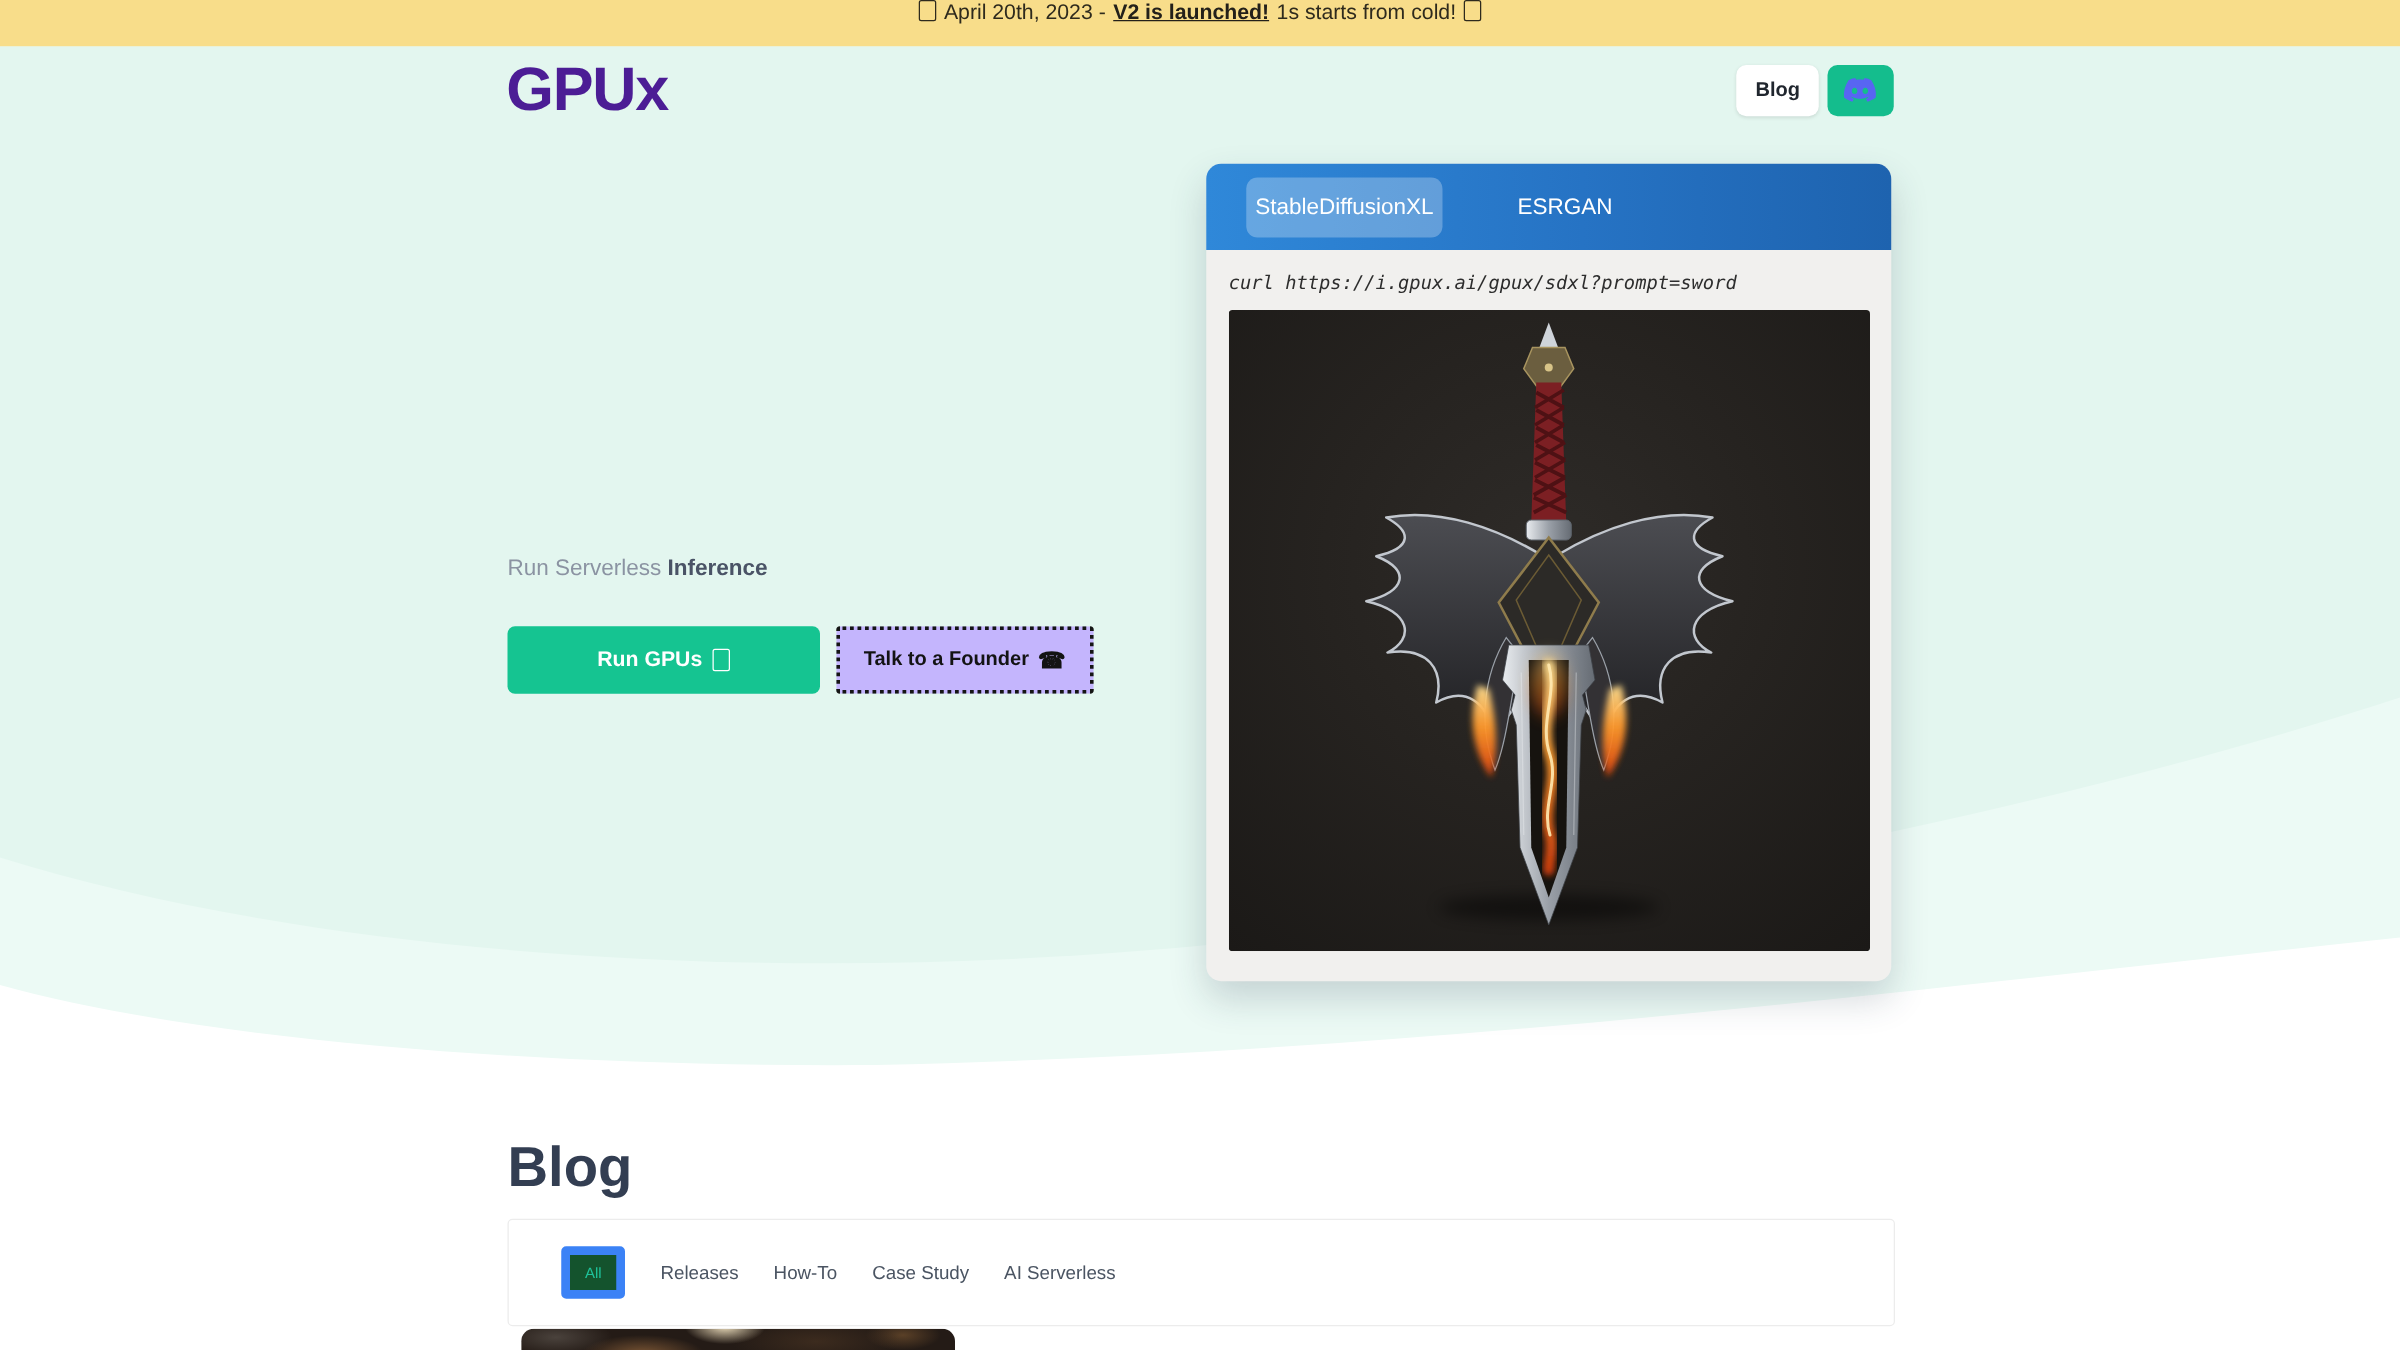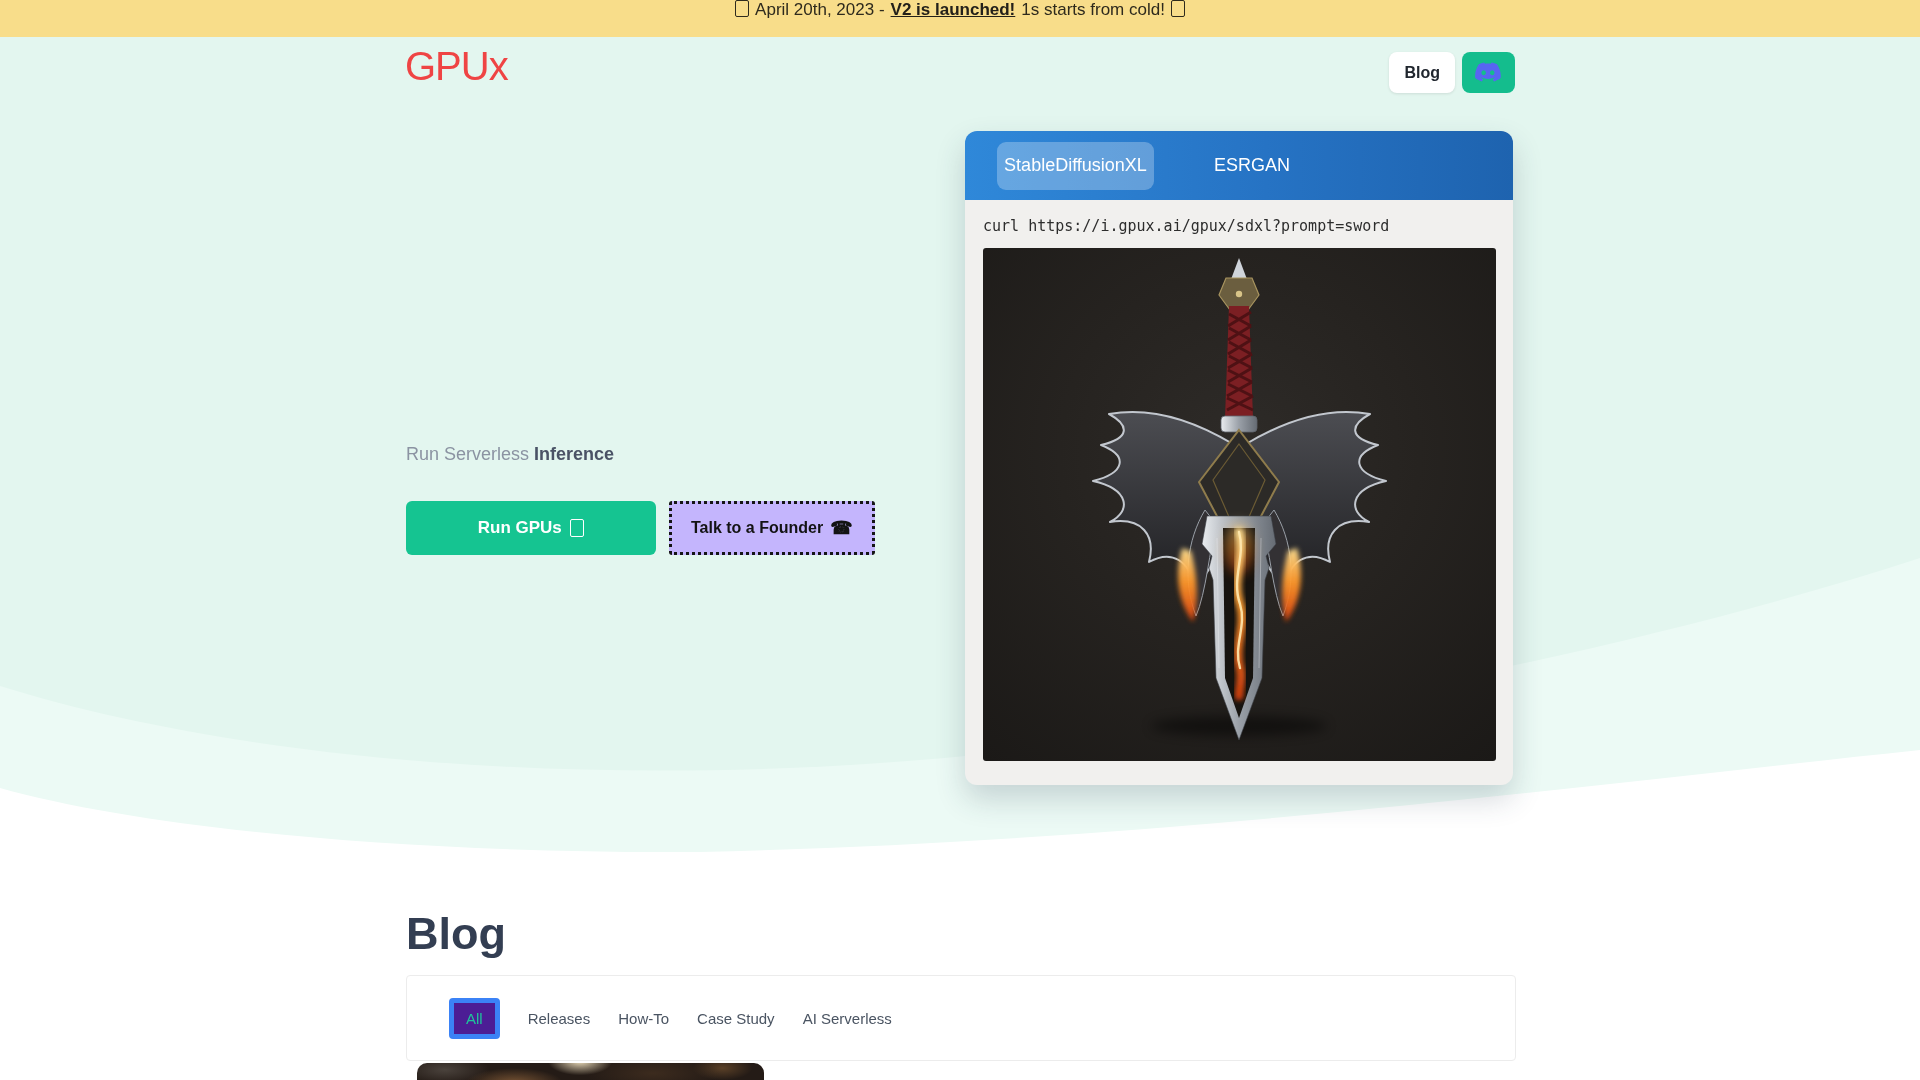--- a/index.html
+++ b/index.html
@@ -12,22 +12,22 @@
 
   
   .banner { position:absolute; left:0; top:0; width:1920px; height:37px; background:#f8dd8a;
             display:flex; align-items:flex-start; justify-content:center; gap:6px;
             font-size:17px; color:#2e2a1d; z-index:5; }
   .banner a { color:#23201a; font-weight:700; text-decoration:underline; cursor:pointer; }
   .tofu { display:inline-block; width:0.85em; height:1.02em; border:1.6px solid currentColor;
           border-radius:2px; vertical-align:-2px; }
 
   
-  .logo { position:absolute; left:405px; top:44px; font-size:40px; font-weight:400;
-          letter-spacing:-1px; color:#ef4444; z-index:5; cursor:pointer; }
+  .logo { position:absolute; left:405px; top:44px; font-size:49px; font-weight:700;
+          letter-spacing:-1px; color:#4c1d95; z-index:5; cursor:pointer; }
   .hdr-actions { position:absolute; right:405px; top:52px; display:flex; gap:7px; z-index:5; }
   .btn-blog { background:#fff; border:none; border-radius:8px; padding:9px 15px;
               font-family:inherit; font-size:16px; font-weight:700; color:#20262e;
               box-shadow:0 1px 3px rgba(0,0,0,.10); cursor:pointer; }
   .btn-discord { width:53px; height:41px; background:#14bd8d; border:none; border-radius:8px;
                  display:flex; align-items:center; justify-content:center; cursor:pointer; }
 
   
   .hero-title { position:absolute; left:405px; top:350px; font-size:47px; font-weight:700;
                 color:#36415a; z-index:4; }
@@ -46,33 +46,33 @@
   .demo-card { position:absolute; left:965px; top:131px; width:548px; height:654px;
                background:#f1f0ee; border-radius:12px; z-index:4;
                box-shadow:0 14px 30px rgba(40,60,80,.20); }
   .demo-head { height:69px; border-radius:12px 12px 0 0;
                background:linear-gradient(90deg,#2f88d9 0%, #2673c4 55%, #1e63af 100%);
                display:flex; align-items:center; padding-left:32px; gap:38px; }
   .tab { font-size:18px; color:#fff; cursor:pointer; }
   .tab.active { background:rgba(255,255,255,.27); border-radius:9px; width:157px; height:48px;
                 display:flex; align-items:center; justify-content:center; }
   .tab.plain { width:120px; text-align:center; }
-  .demo-body { padding:17px 12px 0 18px; }
+  .demo-body { padding:17px 12px 0 18px;font-style:italic; }
   .curl-line { font-family:"DejaVu Sans Mono", monospace; font-size:15px; color:#2d2d2d;
                margin-bottom:13px; white-space:nowrap; }
   .demo-img { width:513px; height:513px; border-radius:3px; overflow:hidden; }
 
   
   .blog-title { position:absolute; left:406px; top:908px; font-size:45px; font-weight:700;
                 color:#333e52; z-index:2; }
   .filter-bar { position:absolute; left:406px; top:975px; width:1110px; height:86px;
                 background:#fff; border:1px solid #ececec; border-radius:4px;
                 display:flex; align-items:center; padding-left:42px; gap:28px; z-index:2; }
-  .chip { border:5px solid #3b82f6; color:#1fc39b; border-radius:4px; padding:7px 12px;
-          font-size:15px; background:#4c1d95; cursor:pointer; }
+  .chip { border:7px solid #3b82f6; color:#1fc39b; border-radius:4px; padding:7px 12px;
+          font-size:12px; background:#14532d; cursor:pointer; }
   .filter-link { font-size:15px; color:#4a5462; cursor:pointer; }
 
   
   .post-strip { position:absolute; left:417px; top:1063px; width:347px; height:17px;
                 border-radius:10px 10px 0 0; z-index:2; background-color:#241b16;
                 background-image:
                   radial-gradient(70px 22px at 28% 120%, #7a5534 0%, rgba(122,85,52,0) 70%),
                   radial-gradient(46px 20px at 47% -10%, #e8d9b8 0%, rgba(232,217,184,0) 70%),
                   radial-gradient(90px 24px at 68% 60%, #3c2b1e 0%, rgba(60,43,30,0) 75%),
                   radial-gradient(60px 20px at 8% 40%, #4a423c 0%, rgba(74,66,60,0) 75%),

